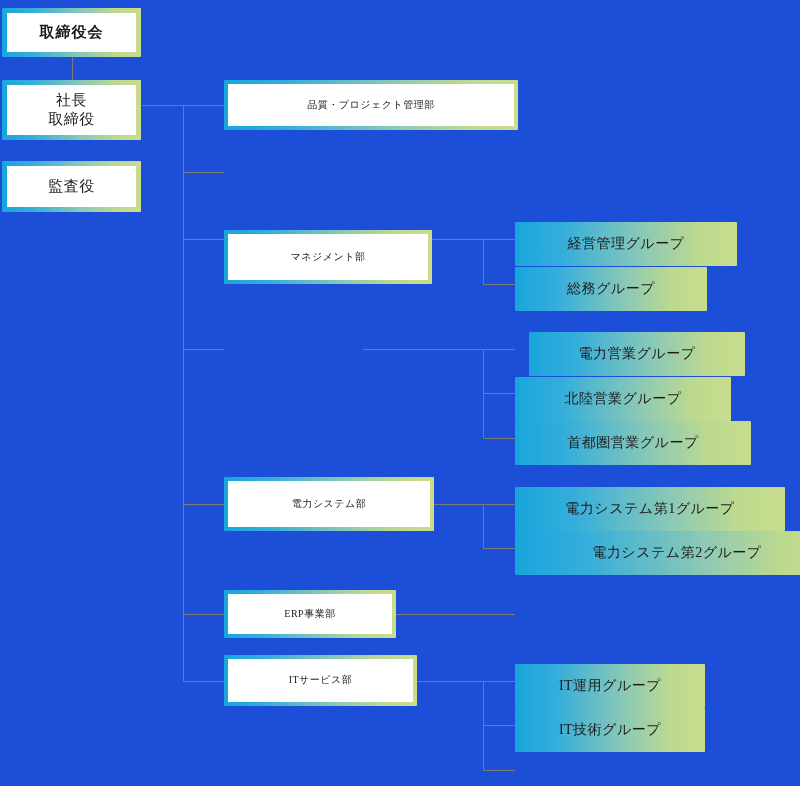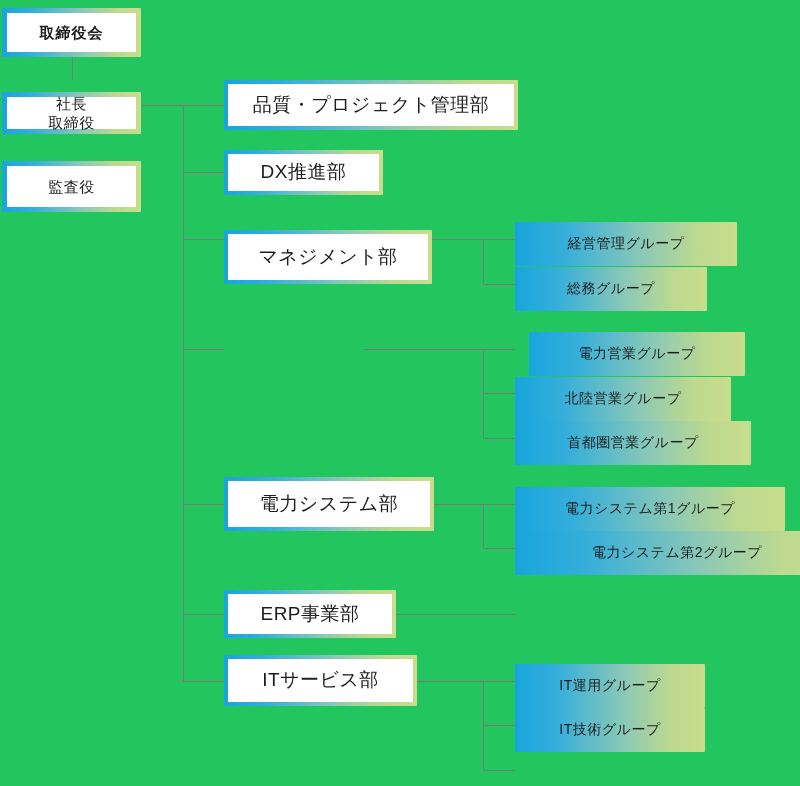--- a/index.html
+++ b/index.html
@@ -9,22 +9,23 @@
     background: #ffffff;
   }
   body {
     font-family: "Liberation Sans", "DejaVu Sans", sans-serif;
     color: #1a1a1a;
   }
   #chart-root {
     position: relative;
     width: 800px;
     height: 786px;
-    background: #22c55e;
+    background: #1d4ed8;
     overflow: hidden;
+    font-family: Liberation Serif, serif;
   }
 
   
   .node {
     position: absolute;
     box-sizing: border-box;
     background: linear-gradient(90deg, #18a5dc 0%, #35aedb 22%, #8cc9b6 58%, #bcd98f 82%, #c9dd8c 100%);
     padding: 4px;
     border-radius: 1px;
   }
@@ -53,21 +54,21 @@
     letter-spacing: 1px;
   }
   .node.root {
     padding: 5px;
   }
 
   
   .node.lvl1 { padding: 5px; }
 
   
-  .node.lvl2 .node-label { font-size: 19px; }
+  .node.lvl2 .node-label { font-size: 10px; }
 
   
   .node.lvl3 { padding: 22px; }
   .node.lvl3 .node-label { font-size: 14px; }
 
   
   .line {
     position: absolute;
     background: #7a7a7a;
   }
@@ -116,44 +117,39 @@
   <div class="line h" style="left:483px; top:681px; width:32px;"></div>
   <div class="line h" style="left:483px; top:725px; width:32px;"></div>
   <div class="line h" style="left:483px; top:770px; width:32px;"></div>
 
   <div class="node root" style="left:2px; top:8px; width:139px; height:49px;">
     <div class="node-inner">
       <span class="node-label">取締役会</span>
     </div>
   </div>
 
-  <div class="node lvl1" style="left:2px; top:92px; width:139px; height:42px;">
+  <div class="node lvl1" style="left:2px; top:80px; width:139px; height:60px;">
     <div class="node-inner">
       <span class="node-label">社長
 取締役</span>
     </div>
   </div>
 
   <div class="node lvl1" style="left:2px; top:161px; width:139px; height:51px;">
     <div class="node-inner">
       <span class="node-label">監査役</span>
     </div>
   </div>
 
   <div class="node lvl2" style="left:224px; top:80px; width:294px; height:50px;">
     <div class="node-inner">
       <span class="node-label">品質・プロジェクト管理部</span>
     </div>
   </div>
 
-  <div class="node lvl2" style="left:224px; top:150px; width:159px; height:45px;">
-    <div class="node-inner">
-      <span class="node-label">DX推進部</span>
-    </div>
-  </div>
 
   <div class="node lvl2" style="left:224px; top:212px; width:208px; height:54px;margin-top:18px;">
     <div class="node-inner">
       <span class="node-label">マネジメント部</span>
     </div>
   </div>
 
 
   <div class="node lvl2" style="left:224px; top:477px; width:210px; height:54px;">
     <div class="node-inner">

